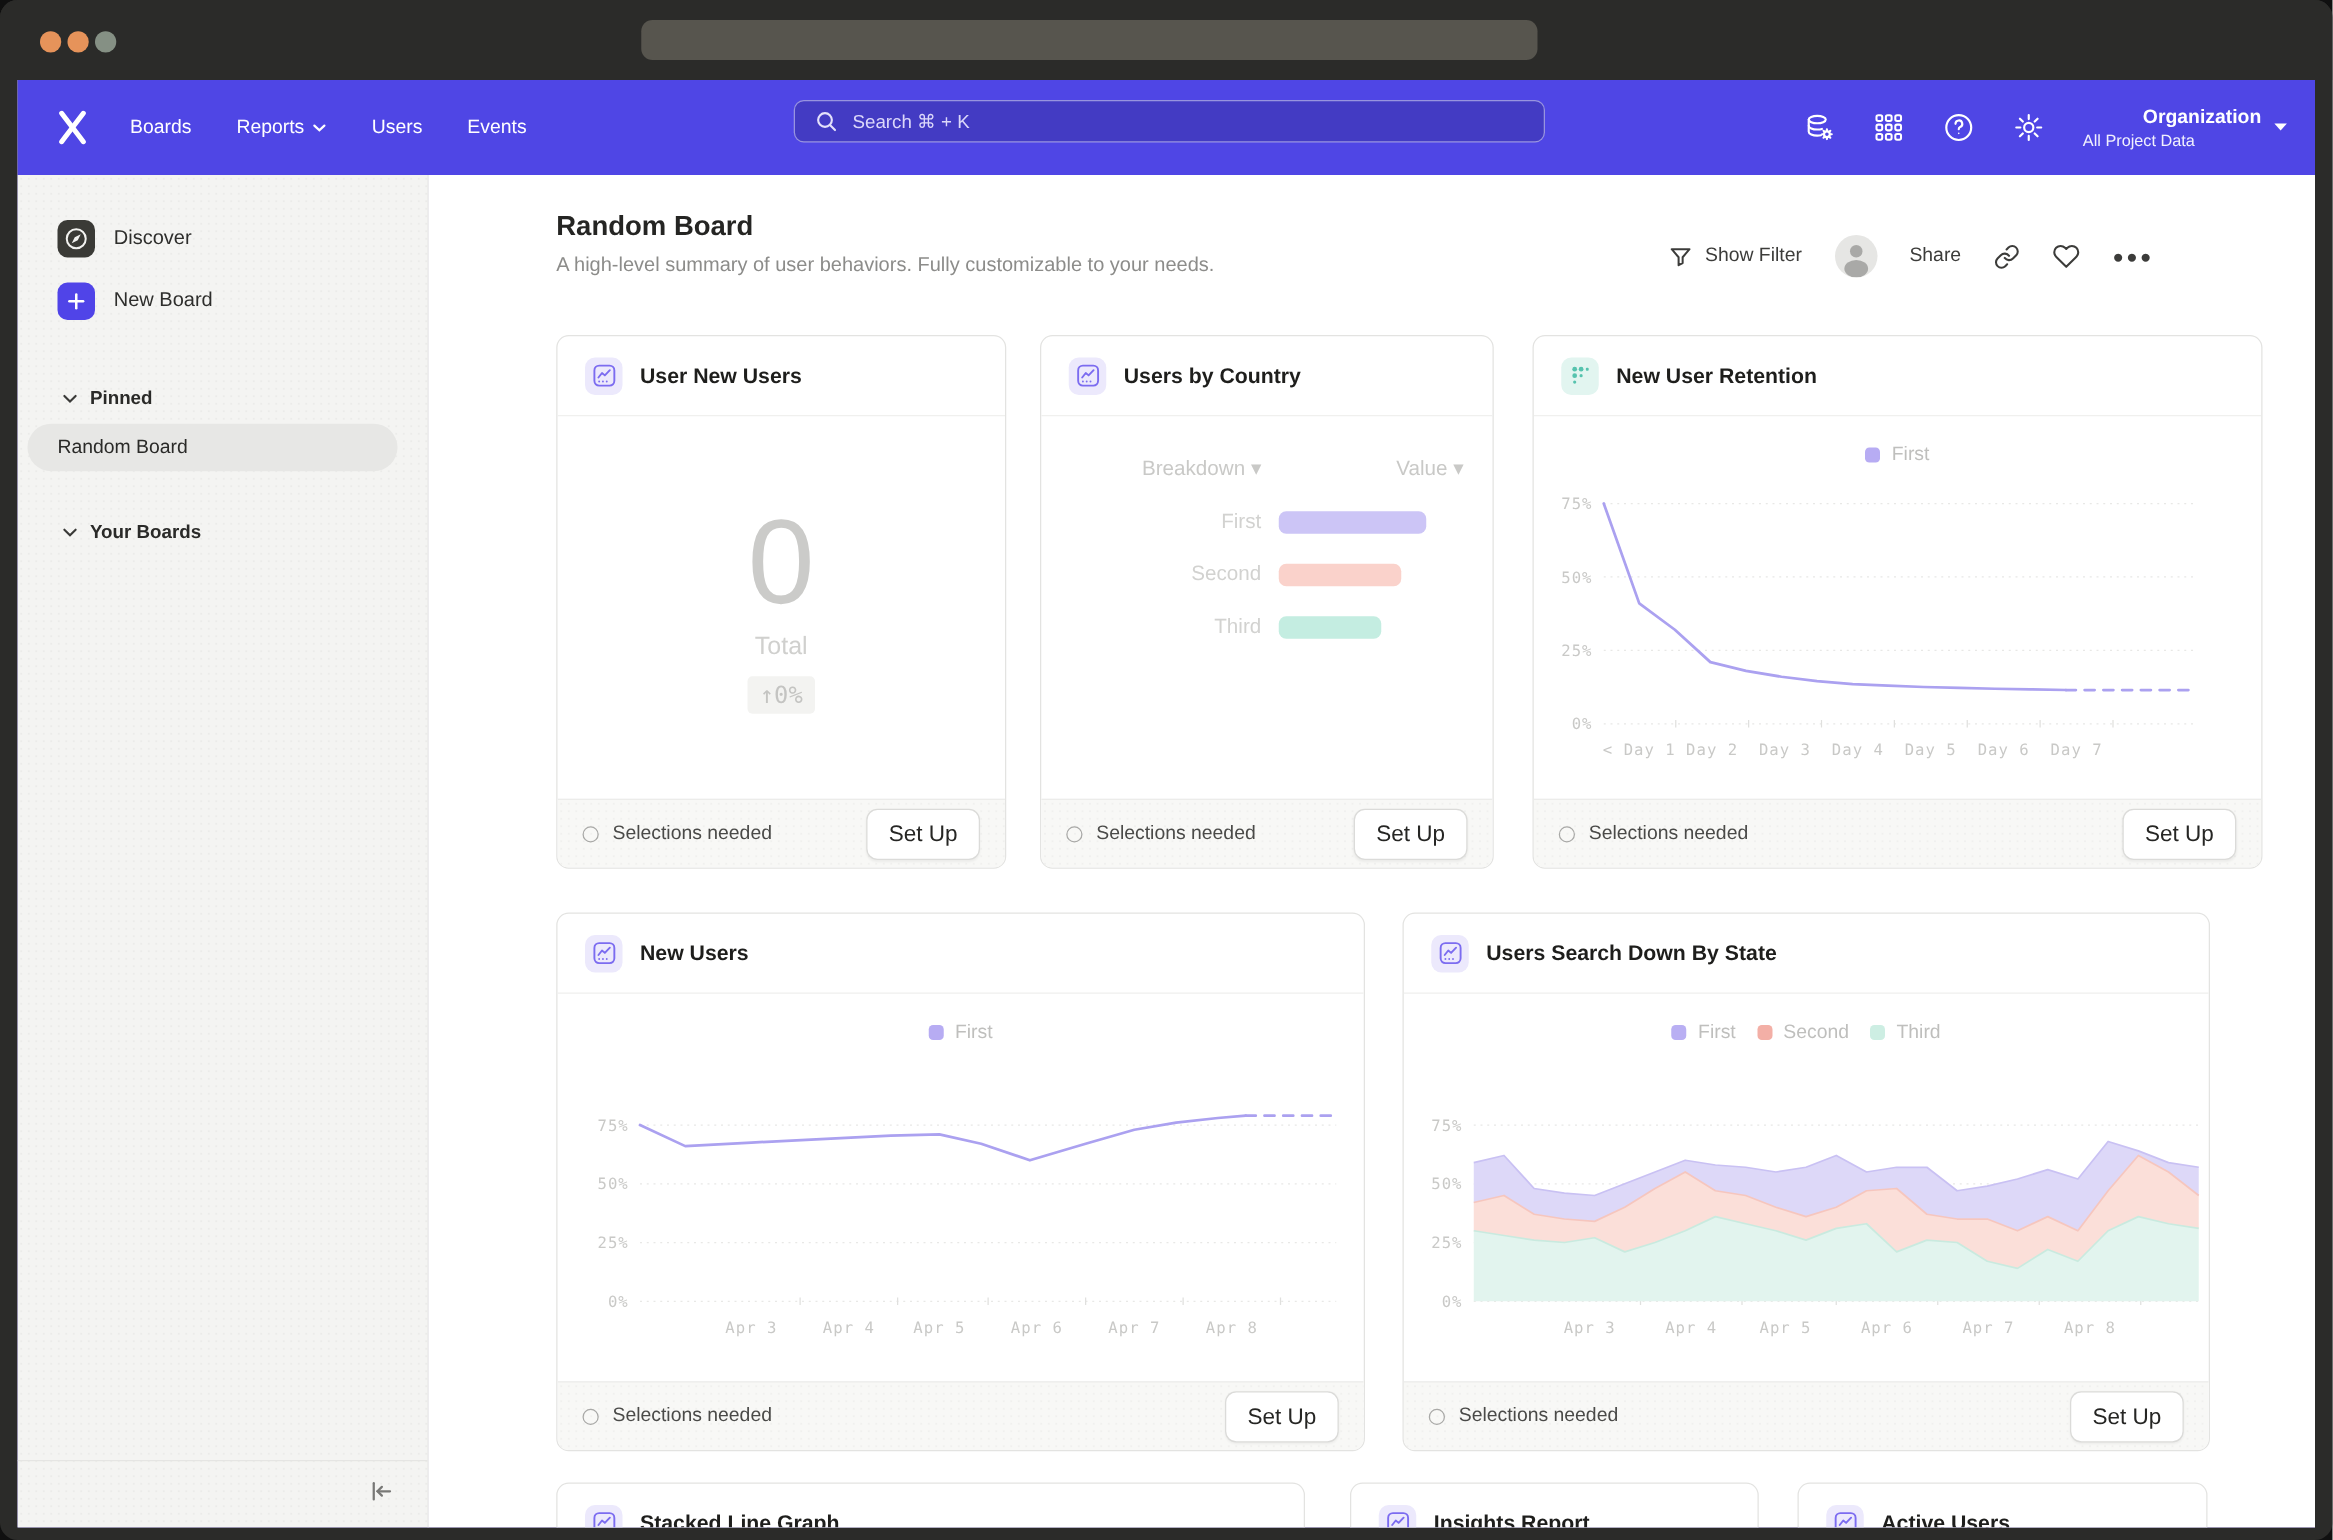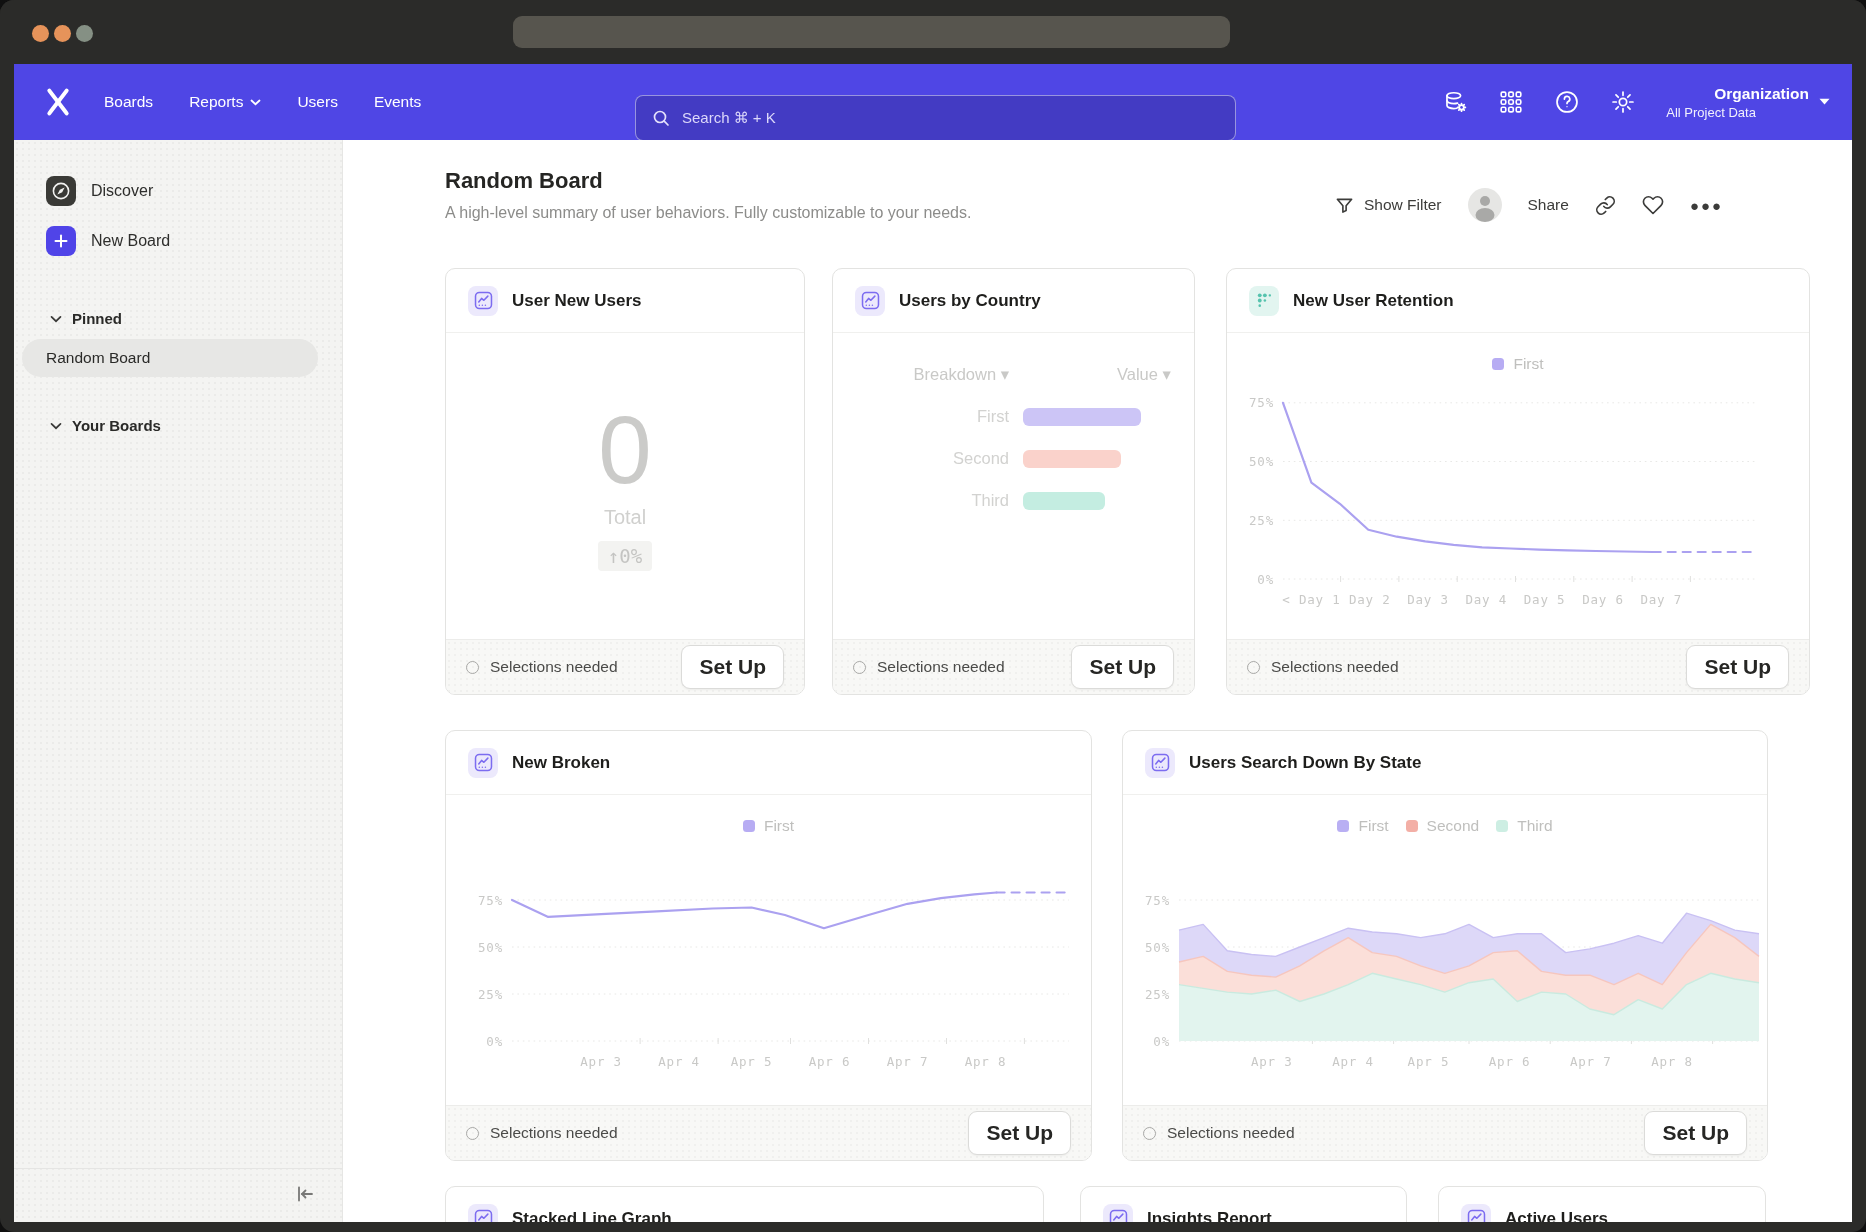--- a/index.html
+++ b/index.html
@@ -16,21 +16,21 @@
   .urlbar { position:absolute; left:513px; top:16px; width:717px; height:32px; border-radius:9px; background:#57554E; }
 
   
   .app { position:absolute; left:14px; right:14px; top:64px; bottom:10px; background:#c4b5fd; overflow:hidden; }
 
   
   .navbar { position:absolute; left:0; top:0; width:100%; height:76px; background:#4F46E5; }
   .brand { position:absolute; left:28px; top:22px; width:32px; height:32px; }
   .nav-links { position:absolute; left:90px; top:0; height:76px; display:flex; align-items:center; gap:36px; }
   .nav-link { display:flex; align-items:center; gap:7px; color:#fff; font-size:15.5px; font-weight:500; cursor:pointer; }
-  .search { position:absolute; left:621px; top:31px; width:601px; height:46px; border-radius:8px;
+  .search { position:absolute; left:621px; top:16px; width:601px; height:34px; border-radius:8px;
             background:rgba(0,0,0,0.15); border:1px solid rgba(255,255,255,0.45);
             display:flex; align-items:center; gap:12px; padding:0 16px; }
   .search-ph { color:#DCD8FA; font-size:15px; }
   .nav-right { position:absolute; right:22px; top:0; height:76px; display:flex; align-items:center; gap:30px; }
   .nav-ic { width:26px; height:26px; display:flex; align-items:center; justify-content:center; cursor:pointer; }
   .org { display:flex; align-items:center; gap:10px; color:#fff; cursor:pointer; }
   .org-name { font-size:15.5px; font-weight:700; line-height:1.3;margin-left:48px; }
   .org-sub { font-size:13px; font-weight:400; color:rgba(255,255,255,0.92); }
 
   
@@ -68,21 +68,21 @@
   .card-icon { width:30px; height:30px; border-radius:8px; background:#ECE9FC;
                display:flex; align-items:center; justify-content:center; flex:0 0 auto; }
   .card-icon.teal { background:#E2F5F0; }
   .card-title { font-size:17px; font-weight:700; color:#1E1E1C; cursor:pointer; }
   .card-body { flex:1 1 auto; position:relative; }
   .card-foot { flex:0 0 auto; height:55px; background:#F8F8F6;
                background-image:radial-gradient(rgba(0,0,0,0.03) 1px, transparent 1.1px); background-size:6px 6px;
                border-top:1px solid #ECECEA; display:flex; align-items:center; justify-content:space-between; padding:0 20px; }
   .status { display:flex; align-items:center; gap:11px; font-size:15.5px; color:#4A4A48; }
   .status-circle { width:13px; height:13px; border:1.5px solid #A9A9A7; border-radius:50%; }
-  .setup-btn { font-family:inherit; font-size:21px; font-weight:700; color:#262624; background:#fff;
+  .setup-btn { font-family:inherit; font-size:18px; font-weight:400; color:#262624; background:#fff;
                border:1px solid #DBDBD9; border-radius:9px; padding:9px 17px; cursor:pointer;
                box-shadow:0 1px 2px rgba(0,0,0,0.05); }
 
   
   .metric-body { display:flex; flex-direction:column; align-items:center; justify-content:center; height:100%; }
   .metric-value { font-size:96px; font-weight:500; color:#CBCBC9; line-height:1; }
   .metric-label { margin-top:8px; font-size:20px; color:#D0D0CE; }
   .metric-delta { margin-top:12px; font-family:"DejaVu Sans Mono", monospace; font-size:19px; color:#C4C4C2;
                   background:#F3F3F1; border-radius:4px; padding:4px 10px; }
 
@@ -412,21 +412,21 @@
           <div class="card-head">
             <span class="card-icon">
               <svg width="19" height="19" viewBox="0 0 20 20" fill="none" stroke="#7C6CF0" stroke-width="1.6" stroke-linecap="round" stroke-linejoin="round">
                 <rect x="1.6" y="1.6" width="16.8" height="16.8" rx="4"></rect>
                 <polyline points="5,11.6 8,7.8 10.4,9.8 14.6,5.4"></polyline>
                 <circle cx="5.6" cy="15" r="0.8" fill="#7C6CF0" stroke="none"></circle>
                   <circle cx="8.8" cy="15" r="0.8" fill="#7C6CF0" stroke="none"></circle>
                   <circle cx="12" cy="15" r="0.8" fill="#7C6CF0" stroke="none"></circle>
               </svg>
             </span>
-            <span class="card-title">New Broken</span>
+            <span class="card-title">New Users</span>
           </div>
           <div class="card-body">
             <div class="legend">
               <span class="legend-item">
                   <span class="chip" style="background: rgb(183, 172, 243);"></span>
                   <span>First</span>
                 </span>
             </div>
             <svg id="chart-newusers" viewBox="0 0 647 252" width="647" height="252">
                 <line class="grid" x1="66" x2="623" y1="61" y2="61"></line>

